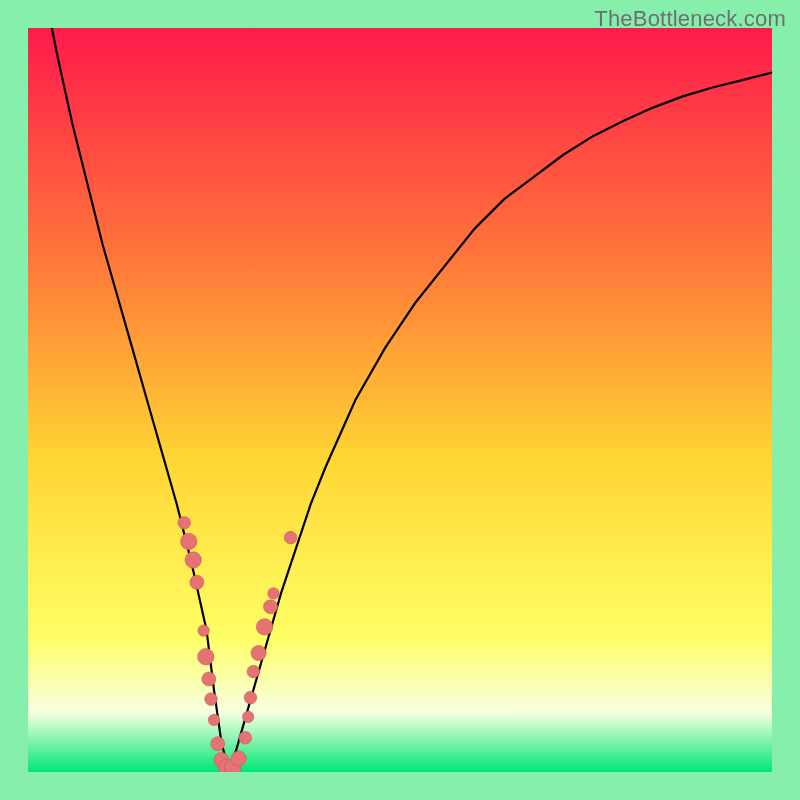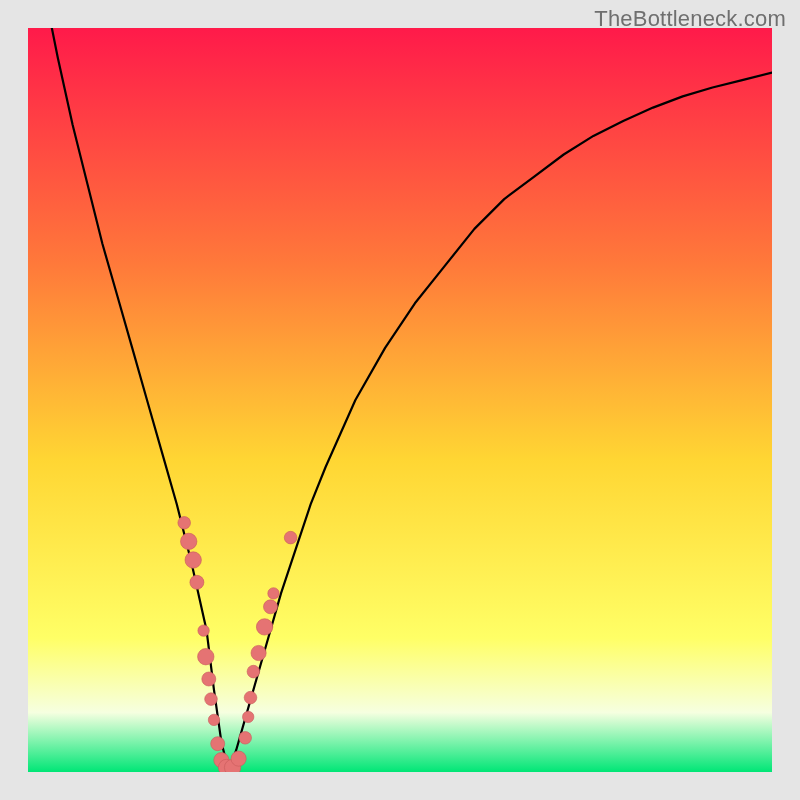--- a/index.html
+++ b/index.html
@@ -10,21 +10,21 @@
     overflow: hidden;
     background: #000;
     font-family: Arial, Helvetica, sans-serif;
   }
   .frame {
     position: absolute;
     left: 0;
     top: 0;
     width: 800px;
     height: 800px;
-    background: #e5e5e5;
+    background: #86efac;
   }
   .plot-area {
     position: absolute;
     left: 28px;
     top: 28px;
     width: 744px;
     height: 744px;
   }
   .watermark {
     position: absolute;

